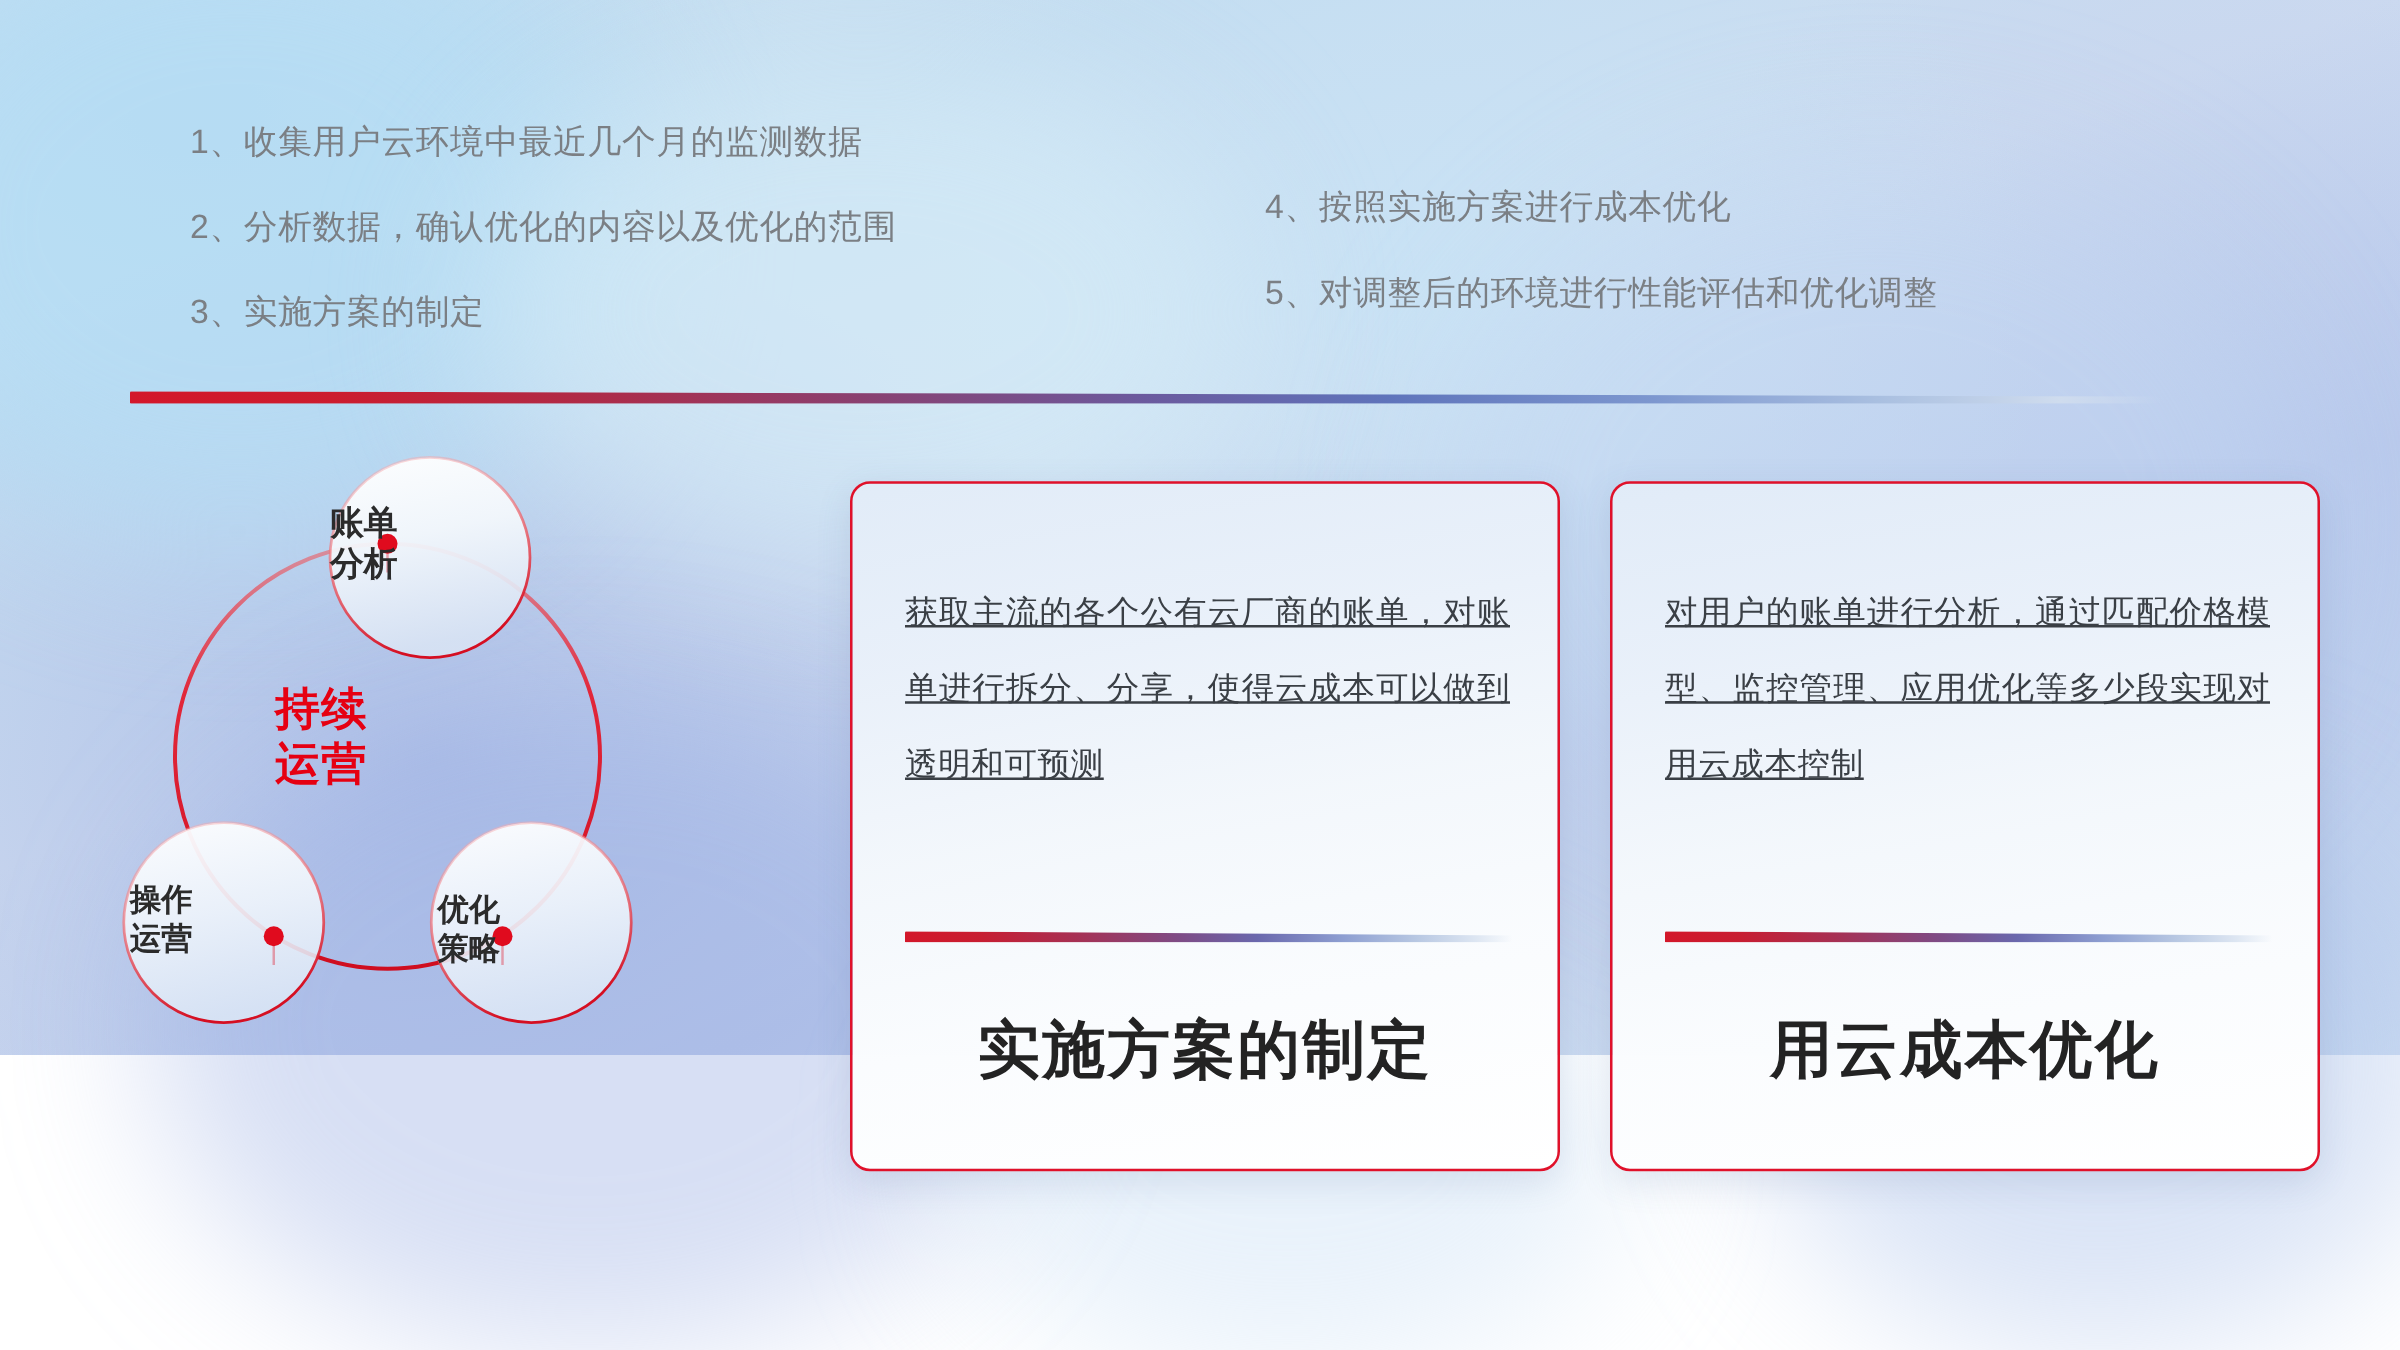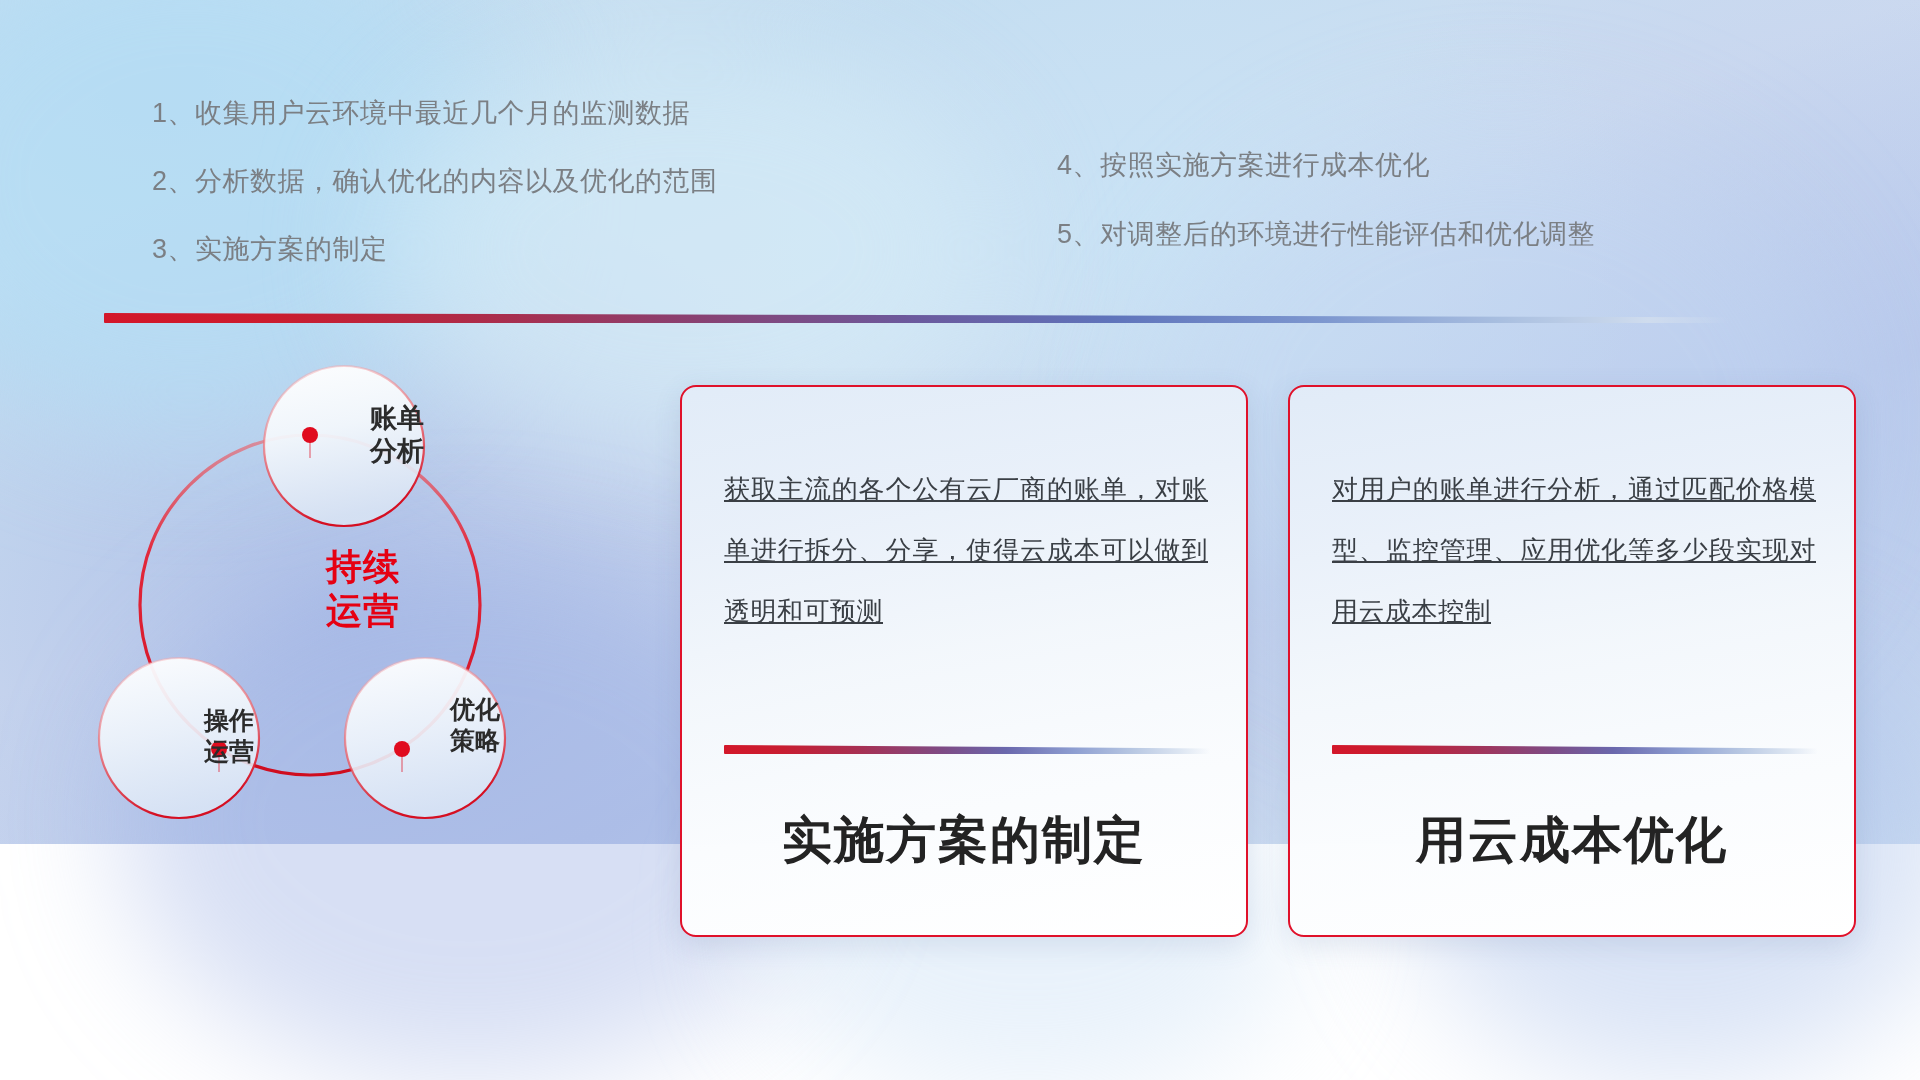--- a/index.html
+++ b/index.html
@@ -40,21 +40,21 @@
   
   .bullets {
     position: absolute;
     color: #7b7f84;
     font-size: 27px;
     line-height: 1.0;
     white-space: nowrap;
     letter-spacing: 0.5px;
   }
   .bullets-left  { left: 152px; top: 100px; }
-  .bullets-right { left: 1057px; top: 152px; }
+  .bullets-right { left: 1012px; top: 152px; }
   .bullet-line { margin-bottom: 41px; }
   .bullets-right .bullet-line { margin-bottom: 42px; }
 
   
   .divider-bar {
     position: absolute;
     left: 104px;
     top: 313px;
     width: 1625px;
     height: 10px;
@@ -74,29 +74,29 @@
     position: absolute;
     left: 95px;
     top: 350px;
     width: 540px;
     height: 590px;
   }
   .venn svg { position: absolute; left: 0; top: 0; }
 
   .venn-label {
     position: absolute;
-    text-align: right;
+    text-align: left;
     color: #2b2b2b;
     font-weight: 700;
     line-height: 1.22;
     white-space: nowrap;
   }
   .lbl-top    { left: 249px; top: 52px;  width: 160px; font-size: 27px; transform: translateX(-50%); }
   .lbl-left   { left: 84px;  top: 345px; width: 150px; font-size: 25px; transform: translateX(-50%); margin-top: 10px; }
-  .lbl-right  { left: 330px; top: 344px; width: 150px; font-size: 25px; transform: translateX(-50%); }
+  .lbl-right  { left: 330px; top: 364px; width: 150px; font-size: 25px; transform: translateX(-50%); font-family: Liberation Serif, serif; }
   .lbl-center {
     left: 215px; top: 195px; width: 180px;
     font-size: 36px; color: #e60012; font-weight: 800; letter-spacing: 1px;
     transform: translateX(-50%);
   }
 
   
   .card {
     position: absolute;
     top: 385px;

